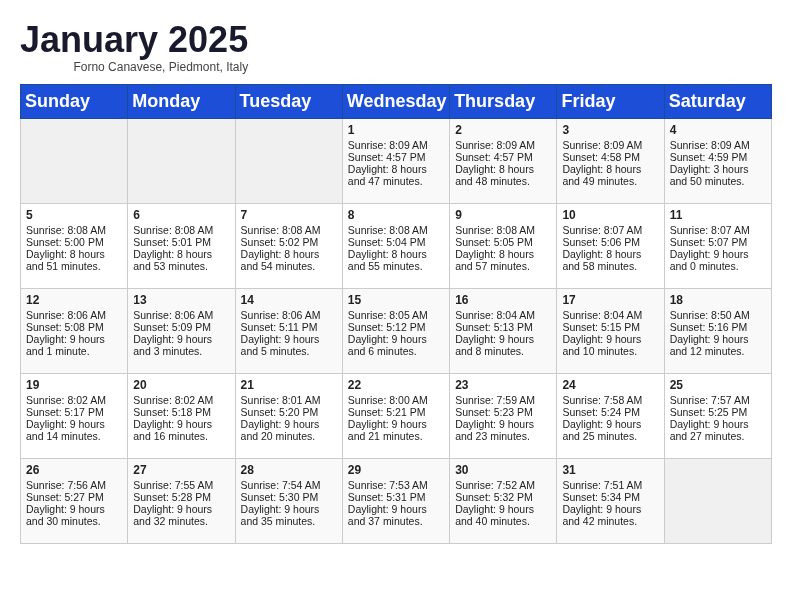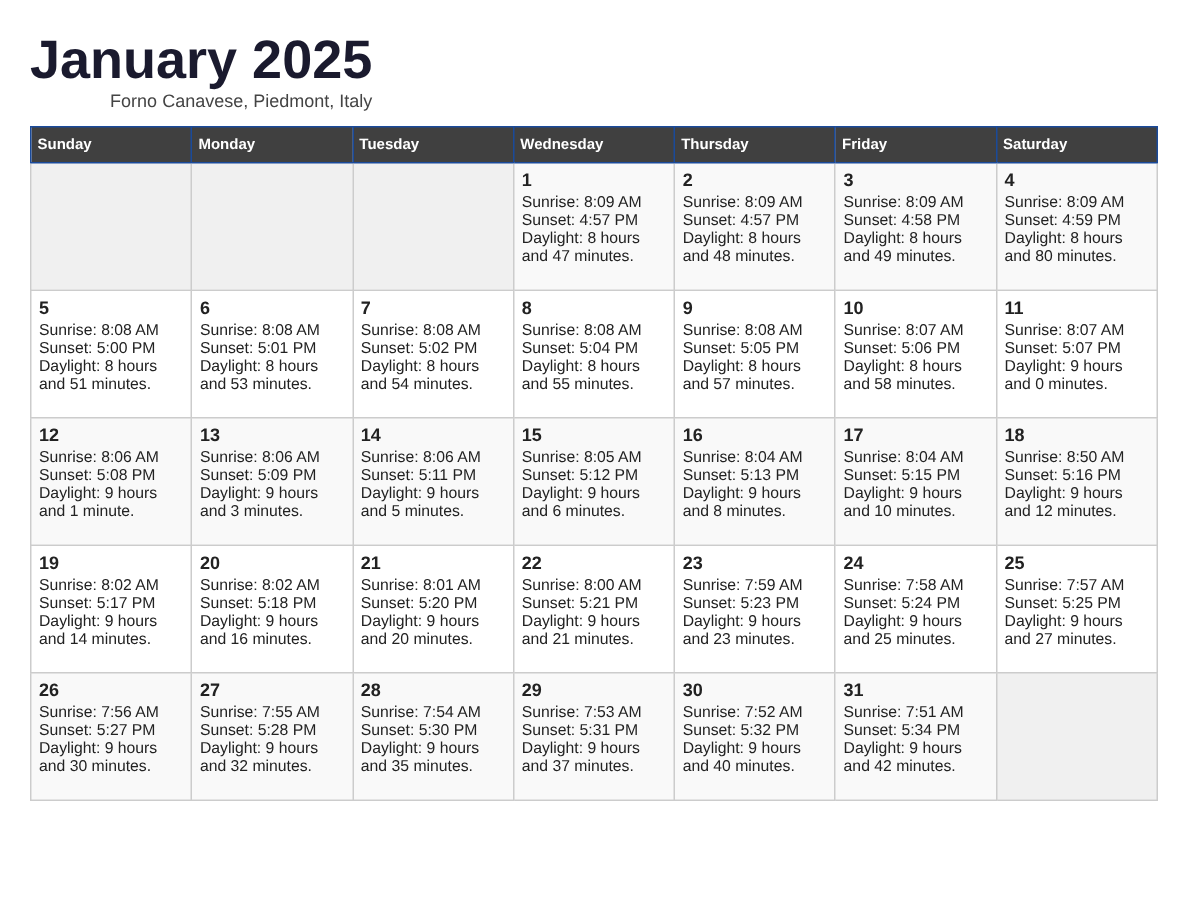--- a/index.html
+++ b/index.html
@@ -44,23 +44,23 @@
     .calendar-subtitle {
       font-size: 12px;
       color: #444;
     }
     table {
       width: 100%;
       border-collapse: collapse;
       table-layout: fixed;
     }
     thead tr th {
-      background-color: #404040;
+      background-color: #1d4ed8;
       color: #fff;
-      font-size: 10px;
+      font-size: 18px;
       font-weight: bold;
       padding: 6px 4px;
       text-align: left;
       border: 1px solid #1a4a9a;
     }
     tbody tr td {
       border: 1px solid #ccc;
       vertical-align: top;
       padding: 4px 5px;
       font-size: 10.5px;
@@ -123,21 +123,21 @@
         <td>
           <span class="day-num">3</span>
           <div>Sunrise: 8:09 AM</div>
           <div>Sunset: 4:58 PM</div>
           <div>Daylight: 8 hours and 49 minutes.</div>
         </td>
         <td>
           <span class="day-num">4</span>
           <div>Sunrise: 8:09 AM</div>
           <div>Sunset: 4:59 PM</div>
-          <div>Daylight: 8 hours and 80 minutes.</div>
+          <div>Daylight: 3 hours and 50 minutes.</div>
         </td>
       </tr>
       <tr>
         <td>
           <span class="day-num">5</span>
           <div>Sunrise: 8:08 AM</div>
           <div>Sunset: 5:00 PM</div>
           <div>Daylight: 8 hours and 51 minutes.</div>
         </td>
         <td>

